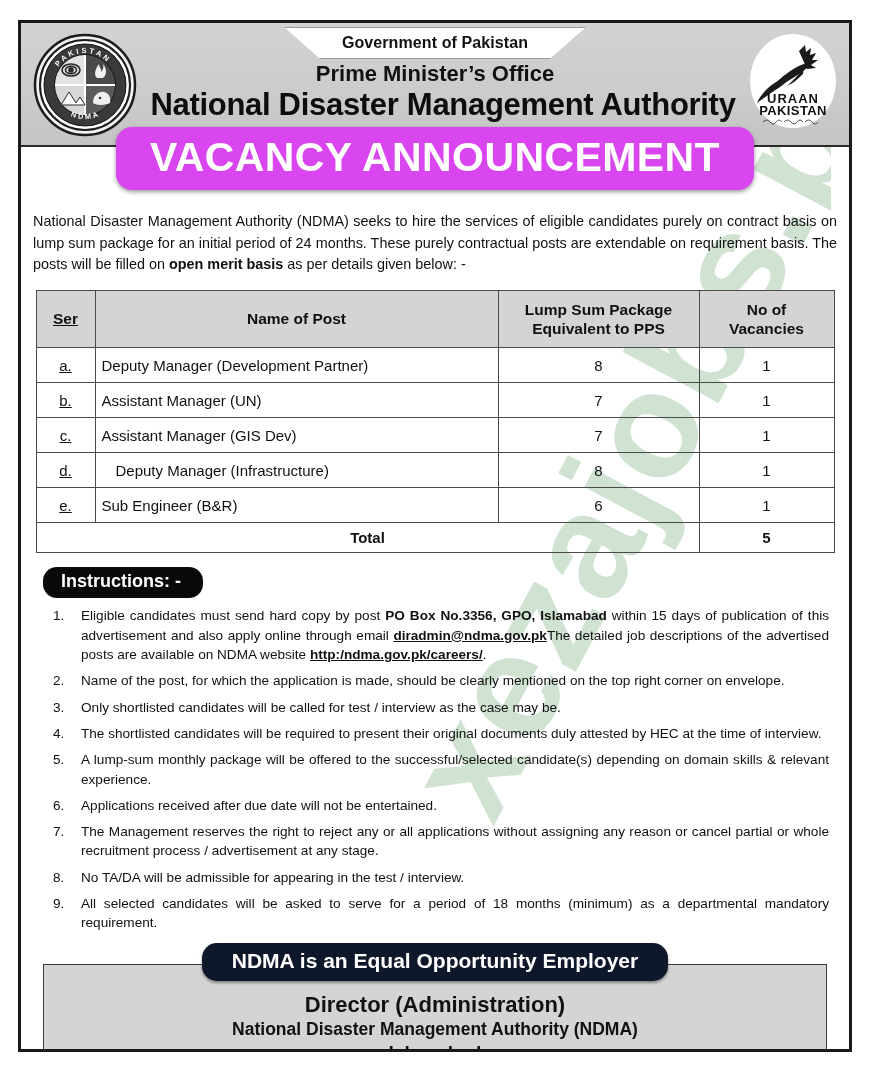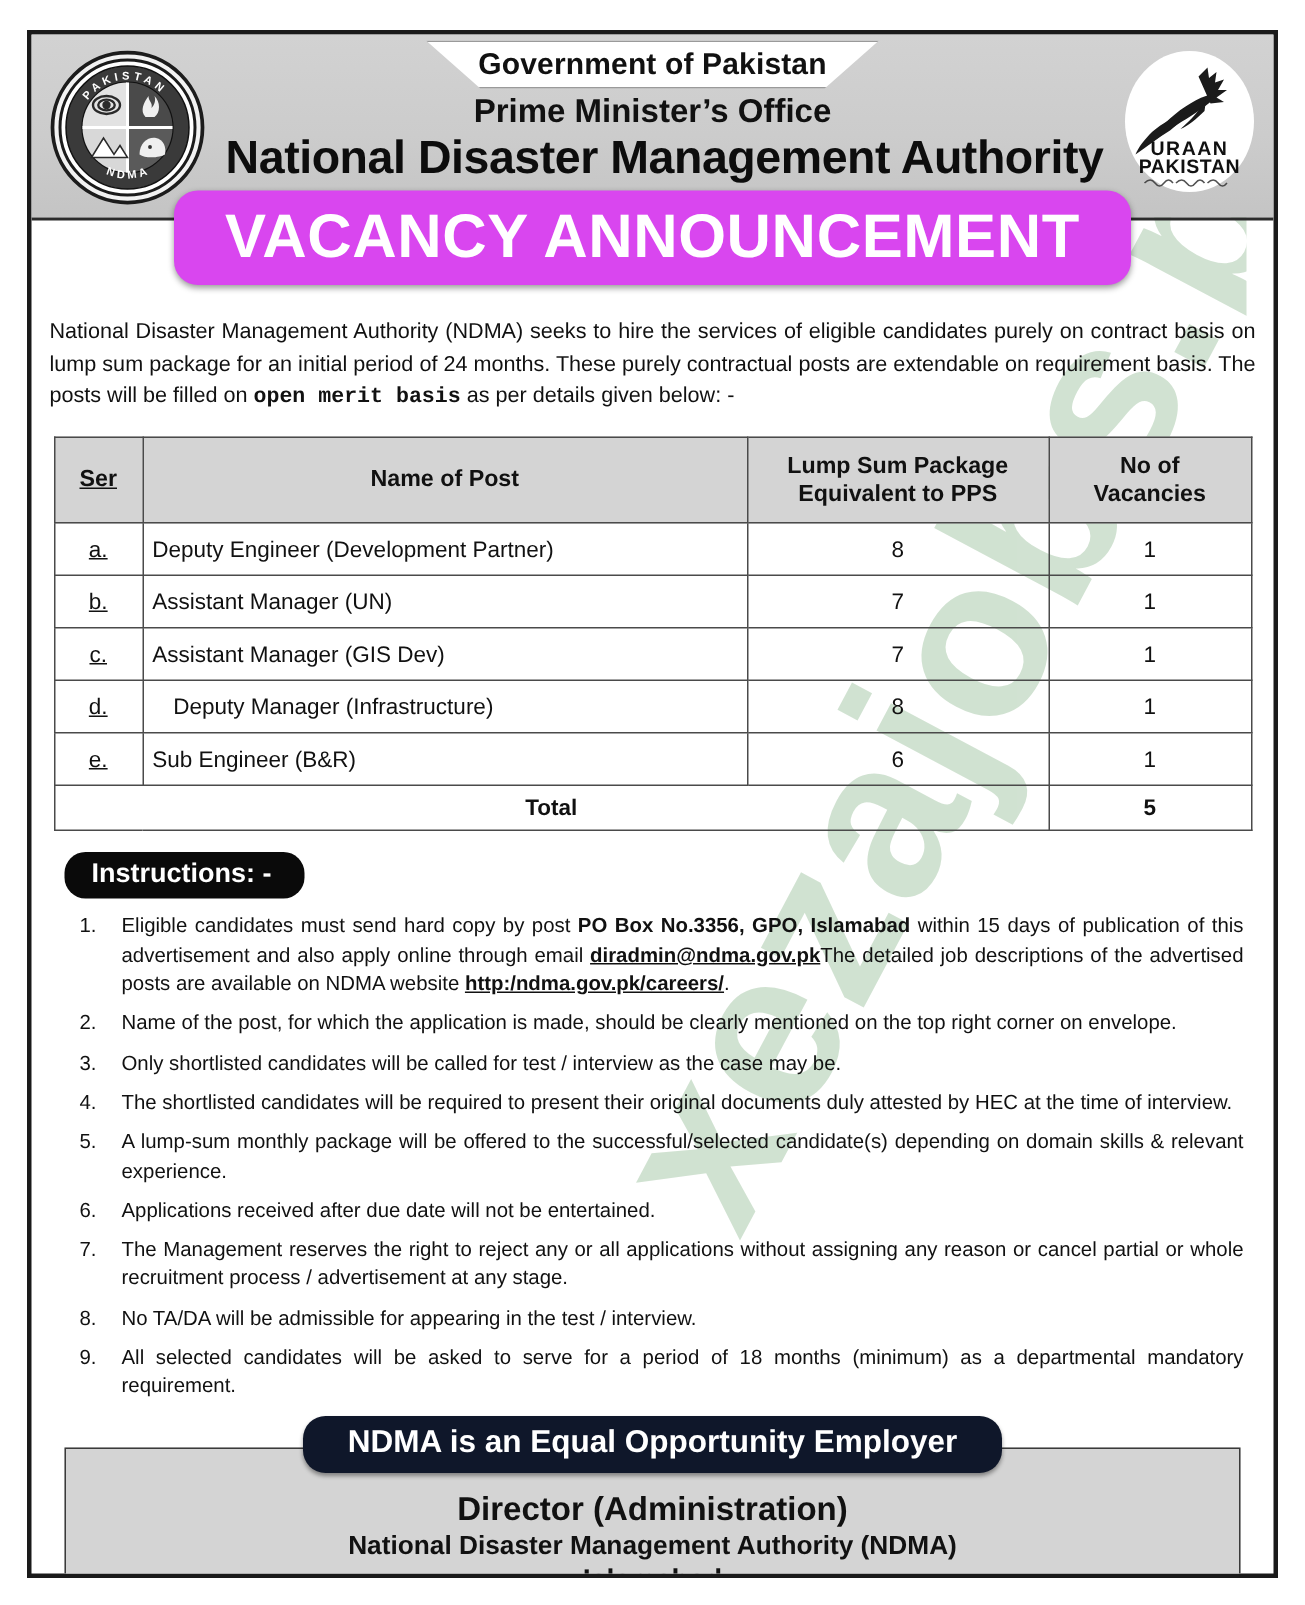--- a/index.html
+++ b/index.html
@@ -60,21 +60,21 @@
     top:4px;
     width:300px;height:30px;
     background:#ffffff;
     border:1px solid #9a9a9a;
     -webkit-clip-path:polygon(0 0,100% 0,88% 100%,12% 100%);
     clip-path:polygon(0 0,100% 0,88% 100%,12% 100%);
     display:flex;align-items:center;justify-content:center;
     box-shadow:0 1px 2px rgba(0,0,0,.35);
   }
   .gov-ribbon span{
-    font-size:20px;font-weight:700;color:#111;letter-spacing:.1px;
+    font-size:16px;font-weight:700;color:#111;letter-spacing:.1px;
   }
   .pmo{
     position:absolute;left:0;right:0;top:38px;
     text-align:center;
     font-size:22px;font-weight:700;color:#111;
   }
   .ndma-title{
     position:absolute;left:16px;right:0;top:64px;
     text-align:center;
     font-size:31px;font-weight:700;color:#0d0d0d;
@@ -100,21 +100,21 @@
   .body{
     position:relative;
     padding:50px 10px 0 10px;
     z-index:12;
   }
   .intro{
     font-size:14.4px;line-height:1.48;color:#111;
     text-align:justify;
     padding:0 2px;
   }
-  .intro b{font-weight:700;font-family:Liberation Mono, monospace;}
+  .intro b{font-weight:700;}
   
   table.vac{
     border-collapse:collapse;
     width:762px;
     margin:14px auto 0 auto;
     table-layout:fixed;
     background:transparent;
   }
   table.vac th,table.vac td{
     border:1px solid #4a4a4a;
@@ -318,21 +318,21 @@
           </th>
           <th class="c-vac">
             <div>No  of</div>
             <div>Vacancies</div>
           </th>
         </tr>
       </thead>
       <tbody id="vac-body">
           <tr>
             <td class="c-ser">a.</td>
-            <td class="c-name">Deputy Engineer (Development Partner)</td>
+            <td class="c-name">Deputy Manager (Development Partner)</td>
             <td class="c-pps">8</td>
             <td class="c-vac">1</td>
           </tr>
           <tr>
             <td class="c-ser">b.</td>
             <td class="c-name">Assistant Manager (UN)</td>
             <td class="c-pps">7</td>
             <td class="c-vac">1</td>
           </tr>
           <tr>

